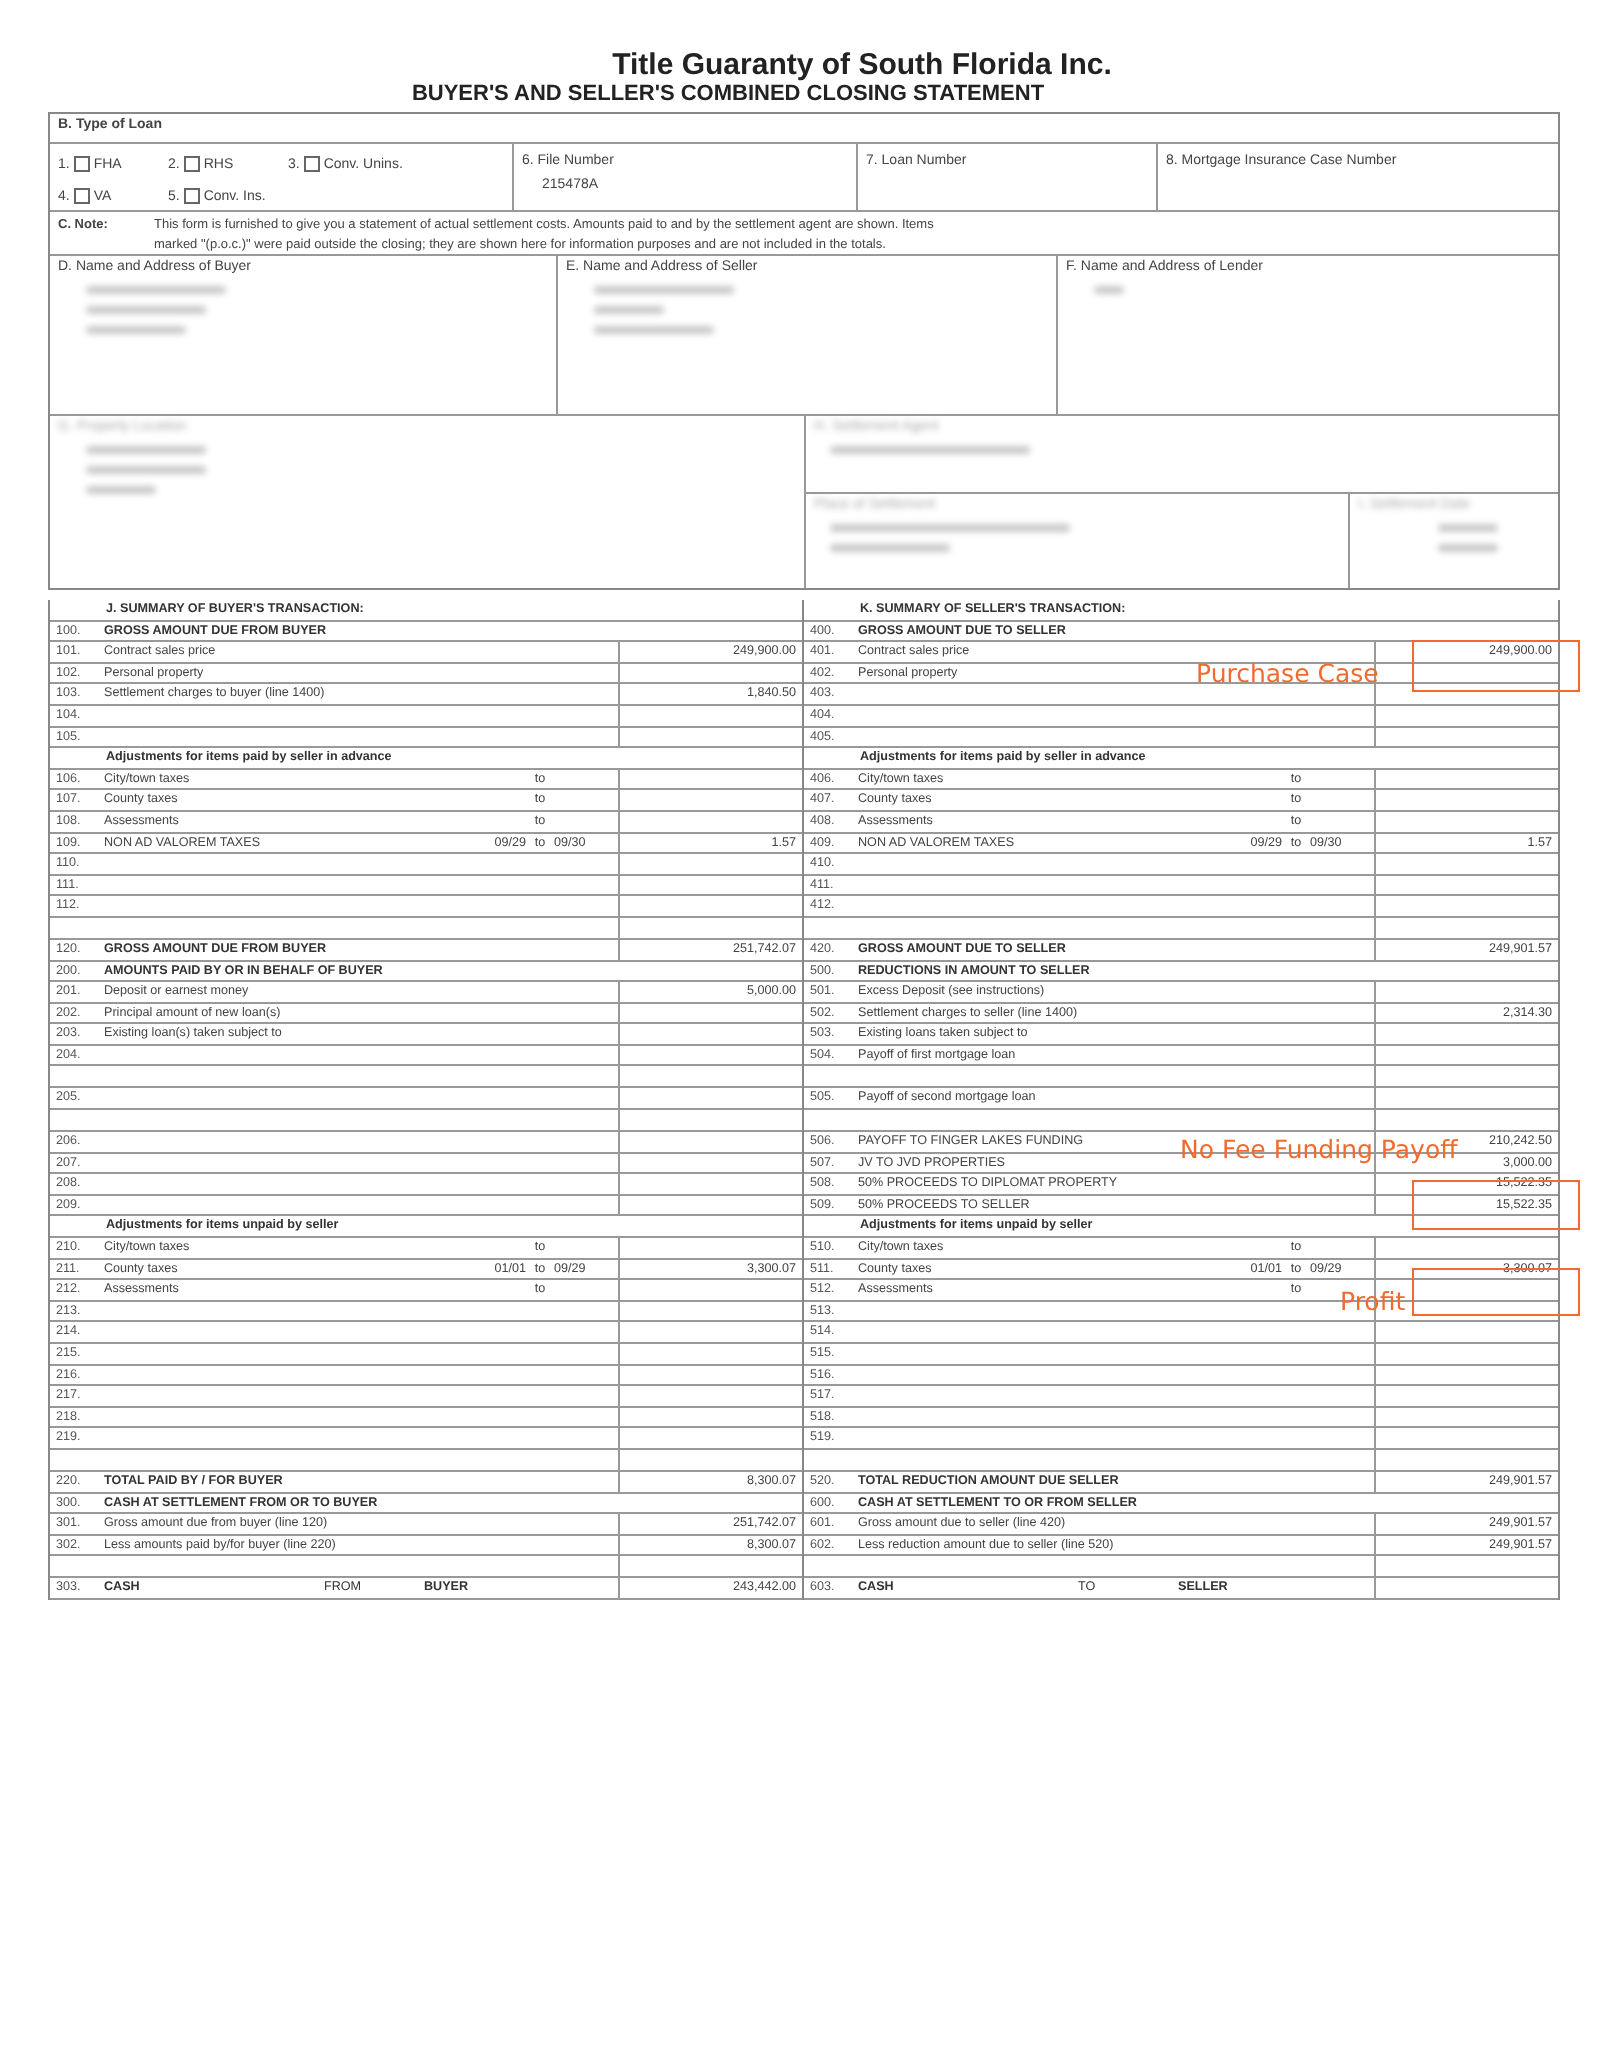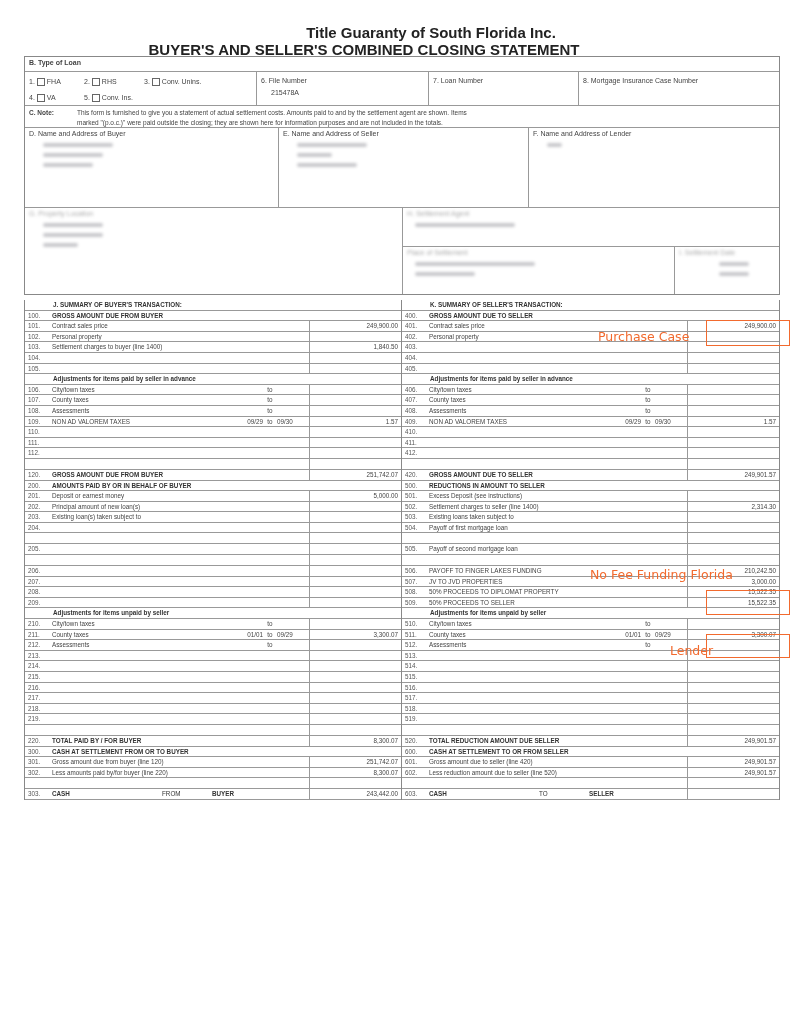--- a/index.html
+++ b/index.html
@@ -1,18 +1,18 @@
 <!DOCTYPE html>
 <html><head>
 <meta charset="utf-8">
 <style>
   html, body { margin:0; padding:0; background:#ffffff; }
   body { width:800px; height:1035px; position:relative; font-family:"Liberation Sans", sans-serif; color:#333; overflow:hidden; }
   .title { position:absolute; top:24px; left:0; width:800px; text-align:center; font-size:15px; font-weight:bold; color:#222;margin-left:31px; }
-  .subtitle { position:absolute; top:41px; left:0; width:728px; text-align:center; font-size:15px; font-weight:bold; color:#222; }
+  .subtitle { position:absolute; top:41px; left:0; width:728px; text-align:center; font-size:11px; font-weight:bold; color:#222; }
   .frame { position:absolute; left:24px; top:56px; width:754px; border:1px solid #888; }
   .row { display:flex; border-bottom:1px solid #999; box-sizing:border-box; }
   .row:last-child { border-bottom:none; }
   .cell { box-sizing:border-box; font-size:7px; padding:2px 4px; border-right:1px solid #999; color:#444; }
   .cell:last-child { border-right:none; }
   .bold { font-weight:bold; }
   .cb { display:inline-block; width:6px; height:6px; border:1px solid #666; vertical-align:middle; margin:0 2px; }
   .loan-types { display:grid; grid-template-columns:55px 60px 80px; row-gap:8px; margin-top:4px; }
   .note-row .cell { font-size:6.5px; line-height:10px; }
   .blur { display:block; height:4px; background:#c8c8cc; filter:blur(1.5px); margin:6px 0 0 14px; border-radius:2px; }
@@ -798,16 +798,16 @@
             <span>SELLER</span>
           </div>
           <div class="amt"></div>
         </div>
       </div>
   </div>
 </div>
 
 <div class="annot-text" style="left:598px; top:329px;">Purchase Case</div>
 <div class="annot-box" style="left:706px; top:320px; width:84px; height:26px;"></div>
-<div class="annot-text" style="left:590px; top:567px;">No Fee Funding Florida</div>
+<div class="annot-text" style="left:590px; top:567px;">No Fee Funding Payoff</div>
 <div class="annot-box" style="left:706px; top:590px; width:84px; height:25px;"></div>
-<div class="annot-text" style="left:670px; top:643px;">Lender</div>
+<div class="annot-text" style="left:670px; top:643px;">Profit</div>
 <div class="annot-box" style="left:706px; top:634px; width:84px; height:24px;"></div>
 
 </body></html>

